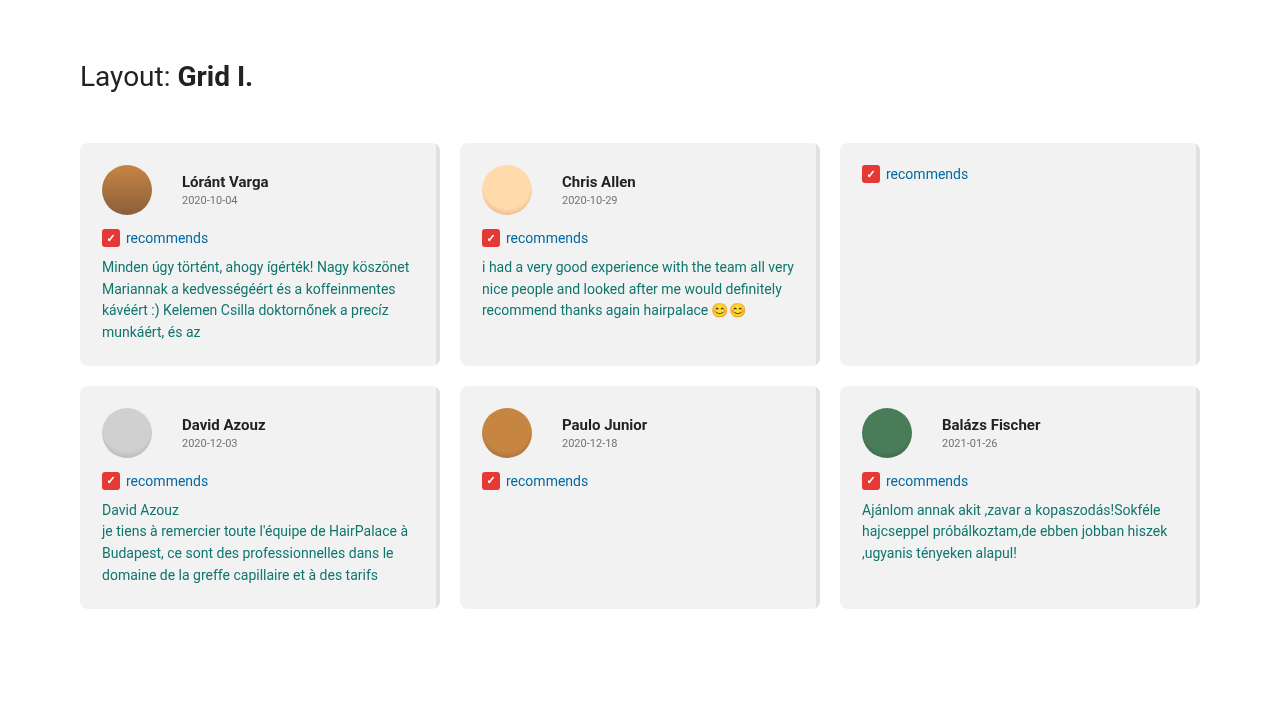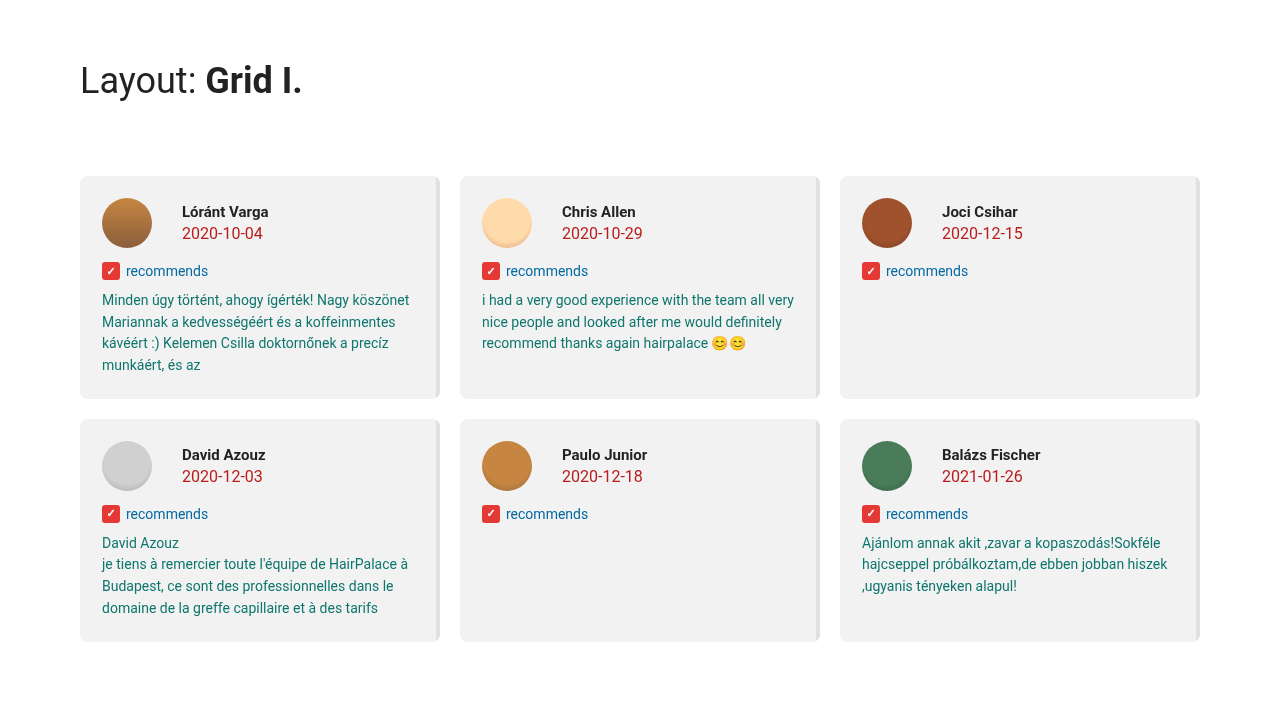--- a/index.html
+++ b/index.html
@@ -14,24 +14,24 @@
       width: 1280px;
       min-height: 720px;
       overflow-x: hidden;
     }
 
     .page-container {
       padding: 60px 80px 60px 80px;
     }
 
     .page-title {
-      font-size: 36px;
+      font-size: 28px;
       font-weight: 400;
       color: #222222;
-      margin-bottom: 74px;
+      margin-bottom: 50px;
     }
 
     .page-title strong {
       font-weight: 700;
     }
 
     .grid {
       display: grid;
       grid-template-columns: repeat(3, 1fr);
       gap: 20px;
@@ -72,22 +72,22 @@
     }
 
     .user-name {
       font-size: 15px;
       font-weight: 700;
       color: #222222;
       margin-bottom: 3px;
     }
 
     .user-date {
-      font-size: 16px;
-      color: #b91c1c;
+      font-size: 11px;
+      color: #737373;
     }
 
     .recommends-row {
       display: flex;
       align-items: center;
       gap: 6px;
       margin-bottom: 10px;
     }
 
     .recommends-icon {
@@ -183,27 +183,20 @@
         </div>
       </div>
       <div class="recommends-row">
         <div class="recommends-icon"></div>
         <span class="recommends-label">recommends</span>
       </div>
       <p class="review-text">i had a very good experience with the team all very nice people and looked after me would definitely recommend thanks again hairpalace 😊😊</p>
       <div class="card-divider"></div>
     </div>
       <div class="review-card">
-      <div class="card-header">
-        <div class="avatar face-3"></div>
-        <div class="user-info">
-          <span class="user-name">Joci Csihar</span>
-          <span class="user-date">2020-12-15</span>
-        </div>
-      </div>
       <div class="recommends-row">
         <div class="recommends-icon"></div>
         <span class="recommends-label">recommends</span>
       </div>
       <div class="card-divider"></div>
     </div>
       <div class="review-card">
       <div class="card-header">
         <div class="avatar face-4"></div>
         <div class="user-info">

